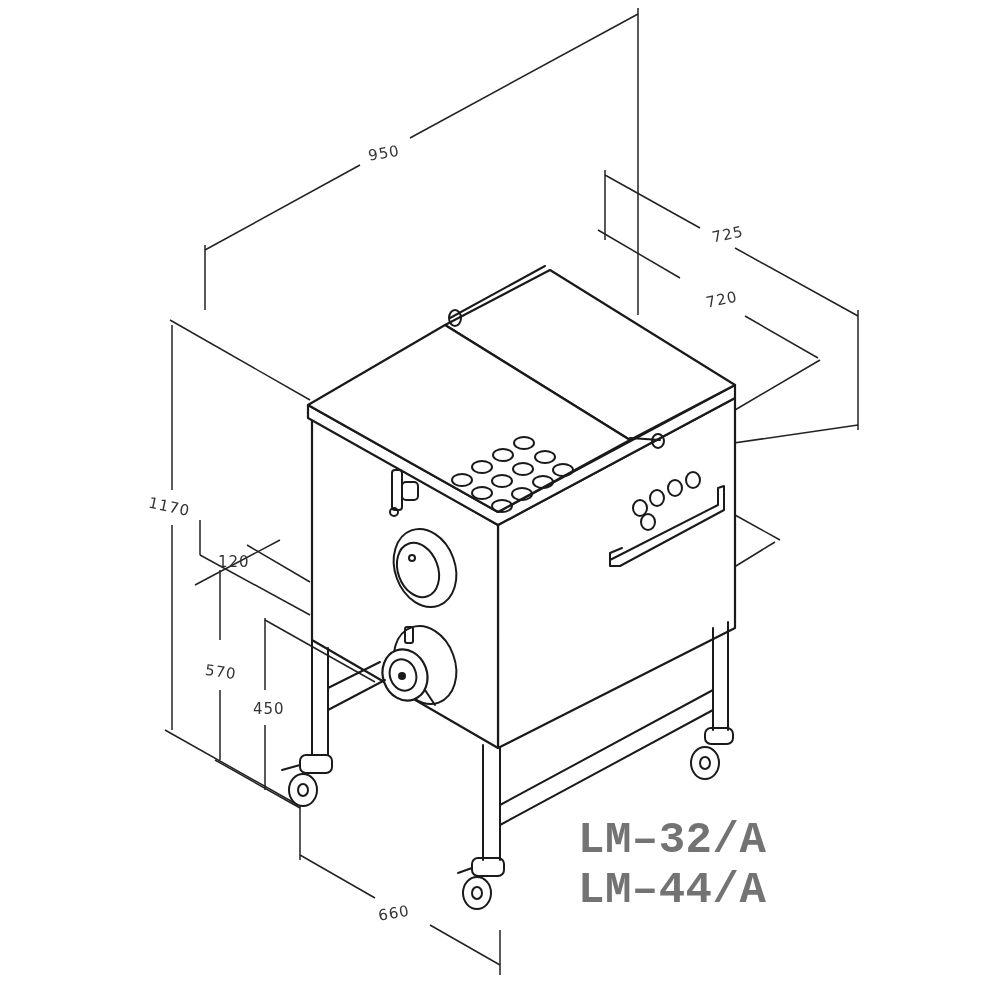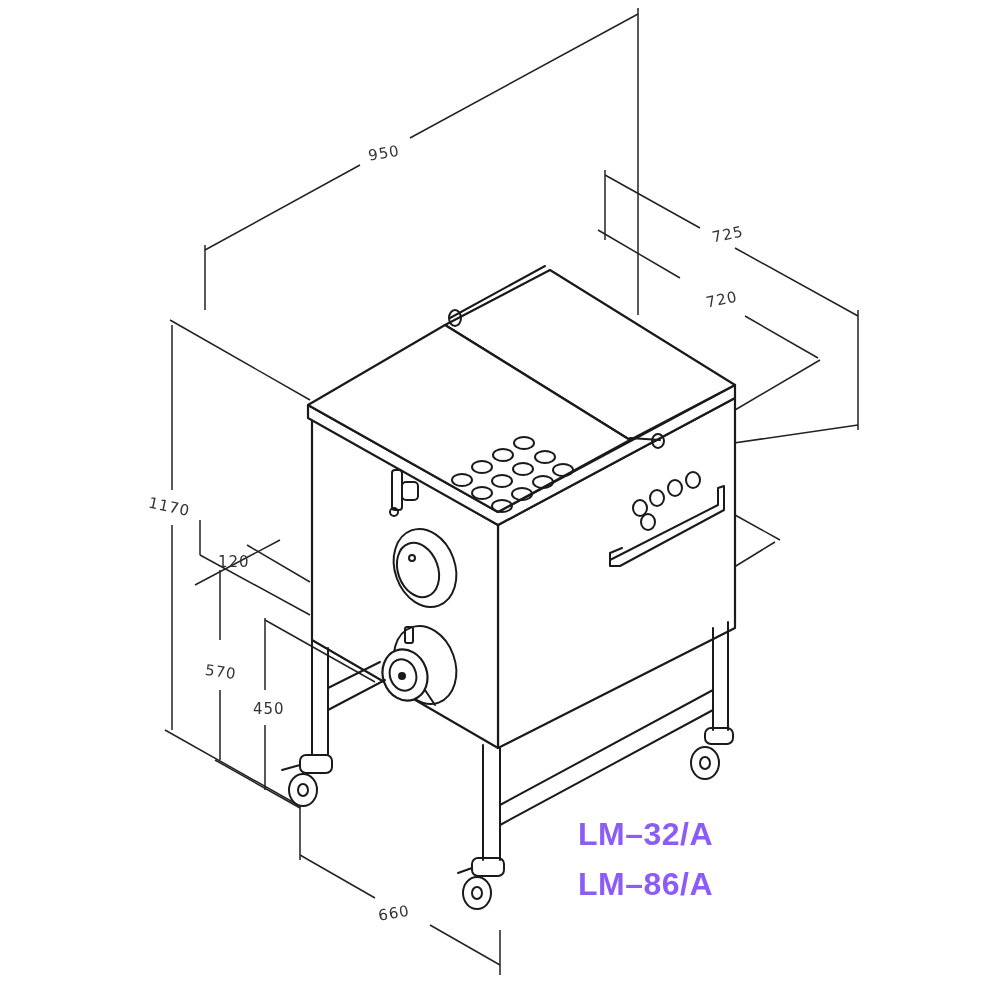--- a/index.html
+++ b/index.html
@@ -2,21 +2,21 @@
 <html><head>
 <meta charset="utf-8">
 <style>
   html, body { margin: 0; padding: 0; background: #ffffff; }
   body { width: 1000px; height: 1000px; position: relative; overflow: hidden; font-family: "Liberation Sans", sans-serif; }
   #drawing { position: absolute; left: 0; top: 0; width: 1000px; height: 1000px; }
   .ln { stroke: #1a1a1a; stroke-width: 2; fill: none; stroke-linecap: round; stroke-linejoin: round; }
   .thin { stroke: #222; stroke-width: 1.5; fill: none; }
   .face { fill: #ffffff; stroke: #1a1a1a; stroke-width: 2.2; stroke-linejoin: round; }
   .dim-text { font-family: "DejaVu Sans", sans-serif; font-size: 15px; fill: #333; letter-spacing: 1px; }
-  .model { position: absolute; left: 578px; font-family: Liberation Sans, sans-serif; font-weight: bold; font-size: 32px; color: #8b5cf6; line-height: 1; letter-spacing: 0.5px; }
+  .model { position: absolute; left: 578px; font-family: Liberation Mono, monospace; font-weight: bold; font-size: 44px; color: #737373; line-height: 1; letter-spacing: 0.5px; }
 </style>
 </head>
 <body>
 
 <svg id="drawing" viewBox="0 0 1000 1000" xmlns="http://www.w3.org/2000/svg">
 
   <g>
 
     <line class="thin" x1="205" y1="245" x2="205" y2="310"></line>
     <line class="thin" x1="638" y1="8" x2="638" y2="315"></line>
@@ -170,13 +170,13 @@
     </g>
     <g>
       <rect class="ln" x="705" y="728" width="28" height="16" rx="6"></rect>
       <ellipse class="ln" cx="705" cy="763" rx="14" ry="16"></ellipse>
       <ellipse class="ln" cx="705" cy="763" rx="5" ry="6"></ellipse>
     </g>
   </g>
 </svg>
 
 <div class="model" style="top:818px;">LM–32/A</div>
-<div class="model" style="top:868px;">LM–86/A</div>
+<div class="model" style="top:868px;">LM–44/A</div>
 
 </body></html>

